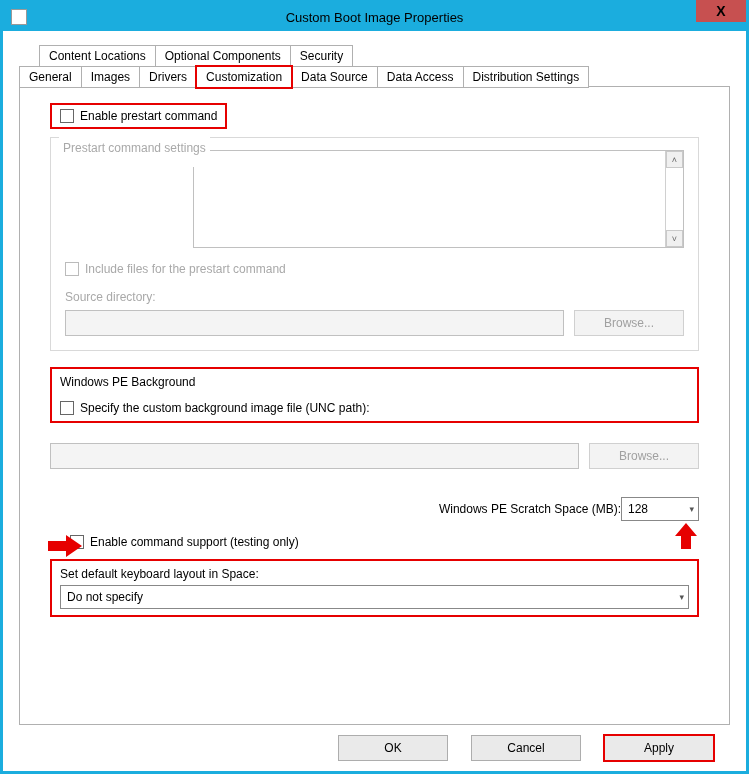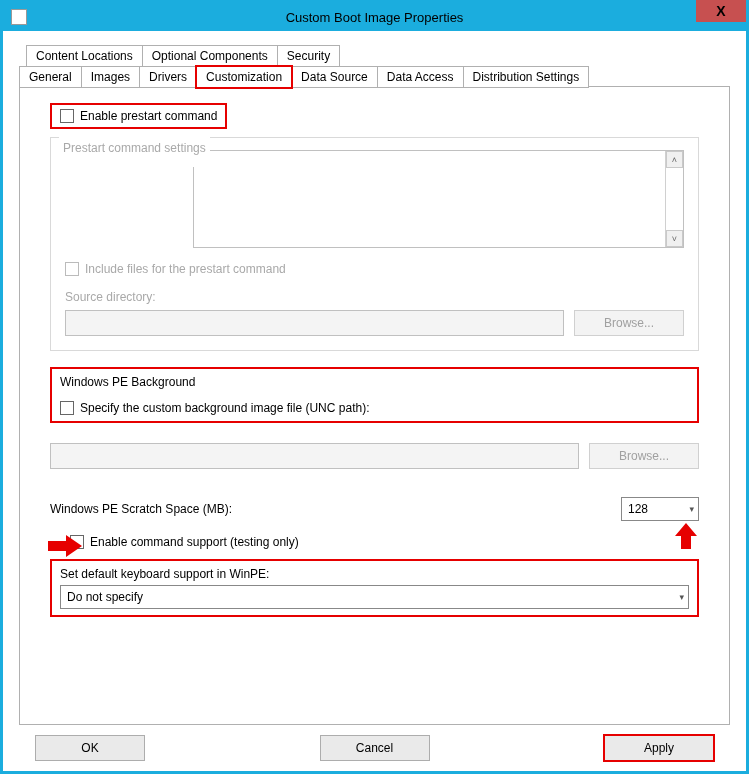--- a/index.html
+++ b/index.html
@@ -5,41 +5,41 @@
 html,body{margin:0;padding:0;font-family:"Segoe UI",Tahoma,sans-serif;font-size:12px;color:#000;background:#fff}
 .window{width:749px;height:774px;border:3px solid #1badde;box-sizing:border-box;background:#fff;position:relative;display:flex;flex-direction:column}
 .titlebar{height:28px;background:#1badde;display:flex;align-items:center;position:relative}
 .titlebar-icon{width:16px;height:16px;margin-left:8px;background:#fff;border:1px solid #999;box-sizing:border-box}
 .titlebar-title{position:absolute;left:0;right:0;text-align:center;font-size:13px;color:#000}
 .close-btn{position:absolute;right:0;top:-3px;width:50px;height:22px;background:#c75050;color:#000;font-size:14px;font-weight:bold;display:flex;align-items:center;justify-content:center;cursor:pointer;font-family:Arial}
 .client{flex:1;padding:14px 16px 10px 16px;display:flex;flex-direction:column;background:#fff}
 .tabstrip{display:flex;flex-wrap:wrap;position:relative;z-index:2}
 .tabrow{display:flex}
 .tab{border:1px solid #b0b0b0;background:#fff;padding:3px 9px;font-size:12px;margin-right:-1px;cursor:pointer;white-space:nowrap}
-.tabrow.row1{margin-left:7px;margin-bottom:-1px}
+.tabrow.row1{margin-left:20px;margin-bottom:-1px}
 .tabrow.row2{margin-bottom:-1px}
 .tab.active{background:#fff;border-bottom:1px solid #fff;position:relative;z-index:3}
 .hl-red{outline:2px solid #e60000;outline-offset:-1px}
 .tabpanel{flex:1;border:1px solid #b0b0b0;padding:14px 30px 14px 30px;background:#fff;display:flex;flex-direction:column;position:relative;margin-top:-1px}
 .chk{width:14px;height:14px;border:1px solid #666;background:#fff;display:inline-block;vertical-align:middle;margin-right:6px;box-sizing:border-box}
 .chk.disabled{border-color:#bbb}
 .row{display:flex;align-items:center}
 .disabled{color:#a9a9a9}
 .fieldset{border:1px solid #d9d9d9;margin-top:8px;padding:12px 14px 14px 14px;position:relative}
 .fieldset-legend{position:absolute;top:-9px;left:8px;background:#fff;padding:12px 4px;font-size:12px}
 .textarea-wrap{display:flex;border:1px solid #c0c0c0;height:96px;margin-left:8px;flex:1;background:#fff}
 .textarea-wrap .ta{flex:1}
 .sb{width:17px;border-left:1px solid #d0d0d0;display:flex;flex-direction:column;justify-content:space-between}
 .sb-btn{height:17px;background:#f0f0f0;border:1px solid #c9c9c9;display:flex;align-items:center;justify-content:center;font-size:9px;color:#666;box-sizing:border-box}
 .textfield{height:24px;border:1px solid #c0c0c0;background:#f4f4f4;flex:1}
 .btn{height:24px;min-width:88px;border:1px solid #adadad;background:#eaeaea;font-size:12px;cursor:pointer;display:flex;align-items:center;justify-content:center;padding:0 10px}
 .btn.disabled{color:#a0a0a0;background:#f3f3f3;border-color:#d0d0d0;cursor:default}
 .select{height:22px;border:1px solid #888;background:#fff;display:flex;align-items:center;justify-content:space-between;padding:0 4px 0 6px;font-size:12px}
 .select .arrow{font-size:9px;color:#555;margin-left:8px}
-.footer{display:flex;justify-content:space-between;gap:4px;padding:10px 16px 0 16px}
+.footer{display:flex;justify-content:flex-end;gap:23px;padding:10px 16px 0 16px}
 .red-box{border:2px solid #e60000;padding:4px 8px;display:inline-flex;}
 .red-box-block{border:2px solid #e60000;padding:6px 8px}
 .arrow-marker{position:absolute;left:-2px;width:34px;height:24px}
 .arrow-marker svg{display:block}
 .spacer{height:14px}
 </style>
 </head>
 <body>
 
 <div class="window">
@@ -114,21 +114,21 @@
             <span>Specify the custom background image file (UNC path):</span>
           </div>
         </div>
       </div>
 
       <div class="row" style="margin-top:20px;gap:10px">
         <div class="textfield"></div>
         <div class="btn disabled">Browse...</div>
       </div>
 
-      <div class="row" style="margin-top:28px;justify-content:space-between;position:relative">
+      <div class="row" style="margin-top:28px;justify-content:flex-end;position:relative">
         <span>Windows PE Scratch Space (MB):</span>
         <div style="position:relative">
           <div class="select" style="min-width:66px">
             <span>128</span>
             <span class="arrow">▾</span>
           </div>
           <div style="position:absolute;right:2px;top:26px">
             <svg width="22" height="26">
                 <polygon points="11,0 22,13 16,13 16,26 6,26 6,13 0,13" fill="#e60000"></polygon>
               </svg>
@@ -142,21 +142,21 @@
               <polygon points="0,6 18,6 18,0 34,11 18,22 18,16 0,16" fill="#e60000"></polygon>
             </svg>
         </div>
         <div style="margin-left:20px" class="row">
           <span class="chk"></span>
           <span>Enable command support (testing only)</span>
         </div>
       </div>
 
       <div class="red-box-block" style="margin-top:10px">
-        <div>Set default keyboard support in WinPE:</div>
+        <div>Set default keyboard layout in Space:</div>
         <div class="select" style="margin-top:4px">
           <span>Do not specify</span>
           <span class="arrow">▾</span>
         </div>
       </div>
 
     </div>
 
     <div class="footer">
       <div class="btn">OK</div>

